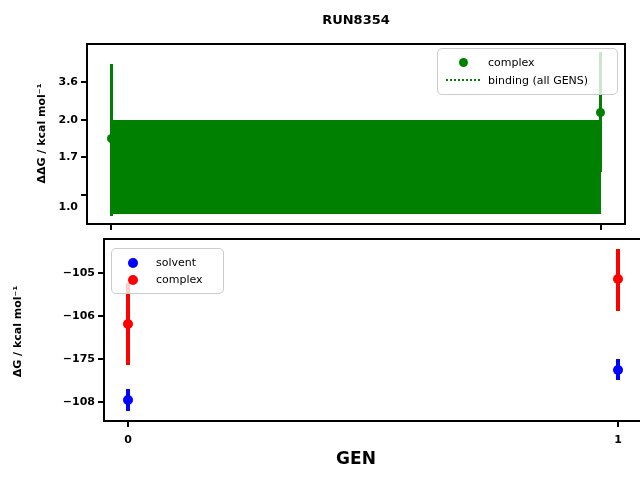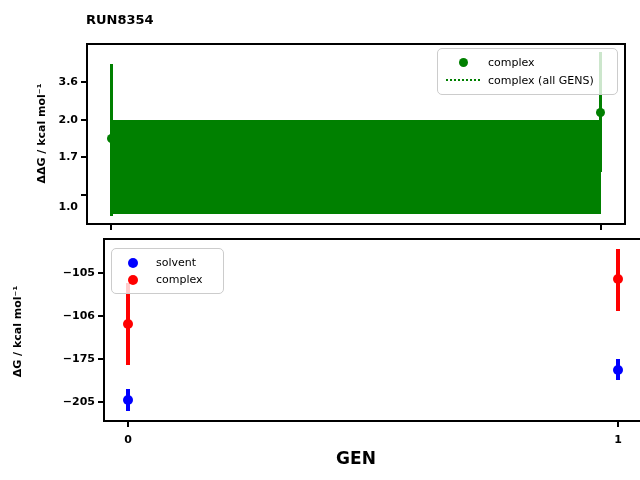--- a/index.html
+++ b/index.html
@@ -1,18 +1,18 @@
 <!DOCTYPE html>
 <html><head>
 <meta charset="utf-8">
 <style>
   html,body{margin:0;padding:0;background:#fff;}
   .fig{position:relative;width:640px;height:480px;background:#ffffff;
        font-family:"DejaVu Sans",sans-serif;color:#000;overflow:hidden;}
-  .fig-title{position:absolute;left:86px;top:12px;width:540px;
+  .fig-title{position:absolute;left:86px;top:12px;width:540px;text-align:center;
              font-size:13px;font-weight:bold;}
   .axes{position:absolute;border:2px solid #000;background:#fff;}
   .axes-top{left:86px;top:43px;width:536px;height:178px;}
   .axes-bottom{left:86px;top:238px;width:536px;height:180px;margin-left:17px;}
   .plot-layer{position:absolute;inset:0;z-index:1;}
   .band,.ebar,.pdot{position:absolute;}
   .pdot{border-radius:50%;}
   .ytickmark{position:absolute;left:-7px;width:5px;height:2px;background:#000;}
   .yticklabel{position:absolute;left:-57px;width:47px;text-align:right;
               font-size:11px;font-weight:bold;line-height:16px;}
@@ -73,21 +73,21 @@
       <div class="legend-row">
         <span class="legend-marker">
             <span class="dot-green"></span>
           </span>
         <span class="legend-label">complex</span>
       </div>
       <div class="legend-row">
         <span class="legend-marker">
             <span class="dotline-green"></span>
           </span>
-        <span class="legend-label">complex (all GENS)</span>
+        <span class="legend-label">binding (all GENS)</span>
       </div>
     </div>
   </div>
 
   <div class="axes axes-bottom">
     <div class="plot-layer" id="bottom-layer">
         <div class="ebar" style="left: 21.0274px; top: 148.995px; width: 4px; height: 21.5311px; background: rgb(0, 0, 255);"></div>
         <div class="pdot" style="left: 18.0274px; top: 154.761px; width: 10px; height: 10px; background: rgb(0, 0, 255);"></div>
         <div class="ebar" style="left: 510.973px; top: 118.852px; width: 4px; height: 21.5311px; background: rgb(0, 0, 255);"></div>
         <div class="pdot" style="left: 507.973px; top: 124.617px; width: 10px; height: 10px; background: rgb(0, 0, 255);"></div>
@@ -95,21 +95,21 @@
         <div class="pdot" style="left: 18.0274px; top: 79.4019px; width: 10px; height: 10px; background: rgb(255, 0, 0);"></div>
         <div class="ebar" style="left: 510.973px; top: 9.04306px; width: 4px; height: 62.4402px; background: rgb(255, 0, 0);"></div>
         <div class="pdot" style="left: 507.973px; top: 34.1866px; width: 10px; height: 10px; background: rgb(255, 0, 0);"></div>
         <div class="ytickmark" style="top: 31.7273px;"></div>
         <div class="yticklabel" style="top: 24.7273px;">−105</div>
         <div class="ytickmark" style="top: 74.7895px;"></div>
         <div class="yticklabel" style="top: 67.7895px;">−106</div>
         <div class="ytickmark" style="top: 117.852px;"></div>
         <div class="yticklabel" style="top: 110.852px;">−175</div>
         <div class="ytickmark" style="top: 160.914px;"></div>
-        <div class="yticklabel" style="top: 153.914px;">−205</div>
+        <div class="yticklabel" style="top: 153.914px;">−108</div>
         <div class="xtickmark" style="left: 22.0274px;"></div>
         <div class="xticklabel" style="left: 11.0274px;">0</div>
         <div class="xtickmark" style="left: 511.973px;"></div>
         <div class="xticklabel" style="left: 500.973px;">1</div>
       </div>
     <div class="legend legend-bottom">
       <div class="legend-row">
         <span class="legend-marker">
             <span class="dot-blue"></span>
           </span>

